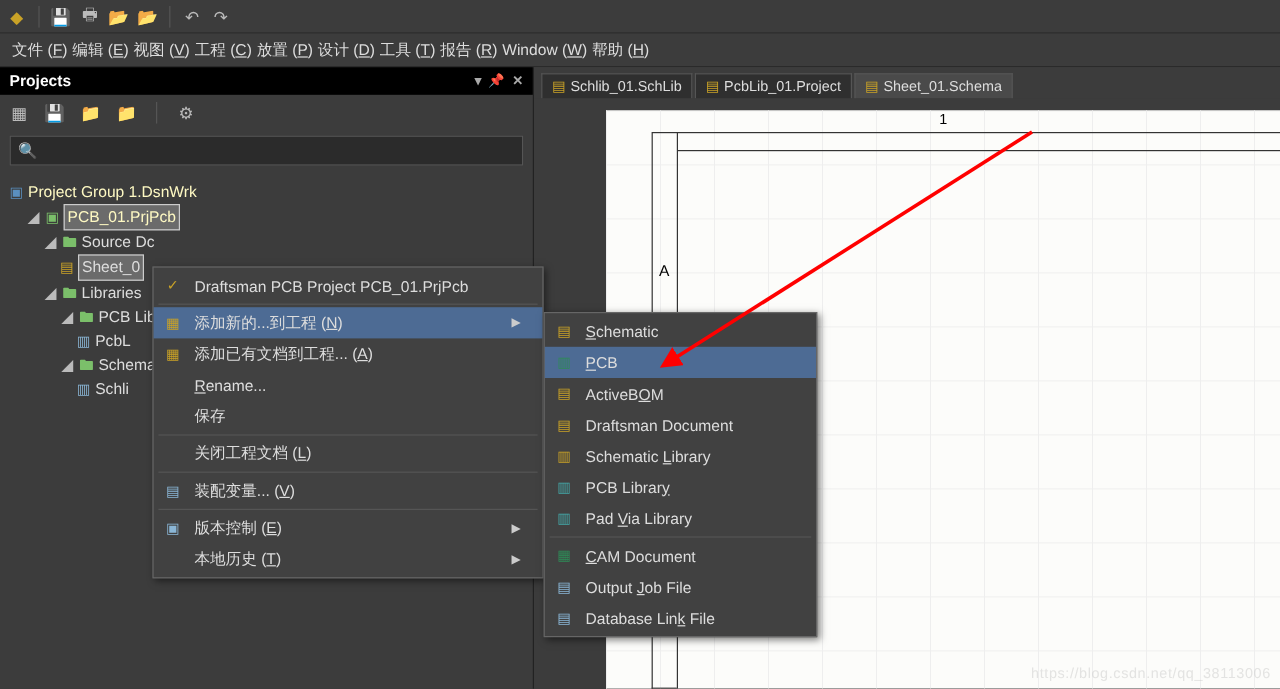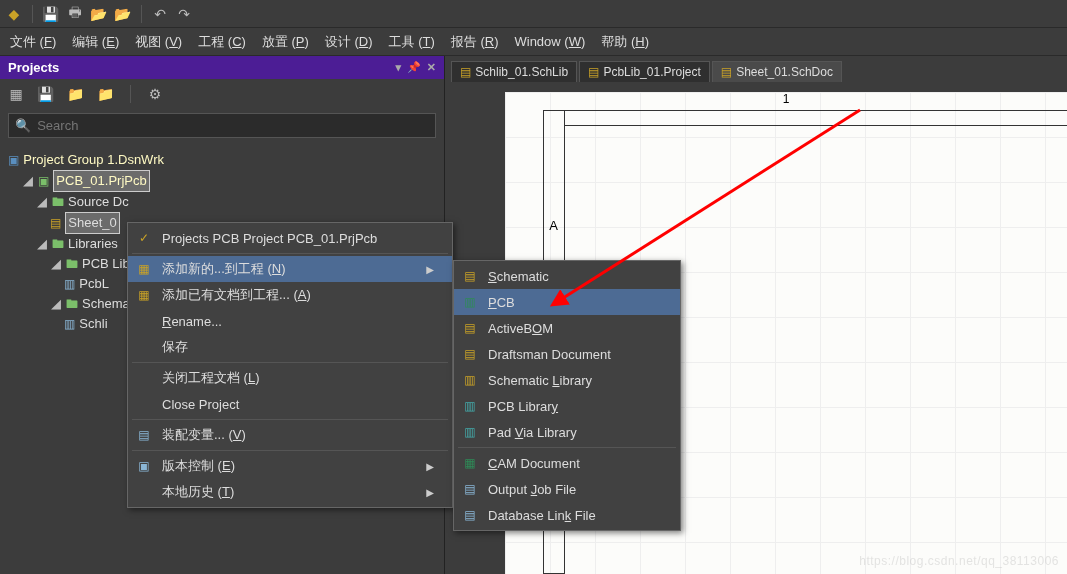--- a/index.html
+++ b/index.html
@@ -6,27 +6,27 @@
   body { width: 1067px; height: 574px; background: #3c3c3c; color: #ddd; font-size: 13px; overflow: hidden; position: relative; }
   .underline { text-decoration: underline; }
 
   
   .toolbar-row { height: 28px; background: #3c3c3c; display: flex; align-items: center; gap: 8px; padding: 0 6px; border-bottom: 1px solid #2a2a2a;}
   .tool-ico { width: 16px; height: 16px; display: inline-flex; align-items: center; justify-content: center; color: #bbb; font-size: 14px; cursor: pointer;}
   .tool-ico.gold { color: #c9a227; }
   .tool-sep { width: 1px; height: 18px; background: #555; margin: 0 2px; }
 
   
-  .menubar { height: 28px; background: #3c3c3c; display: flex; align-items: center; gap: 16px; padding: 0 10px; border-bottom: 1px solid #2a2a2a; }
+  .menubar { height: 28px; background: #3c3c3c; display: flex; align-items: center; gap: 4px; padding: 0 10px; border-bottom: 1px solid #2a2a2a; }
   .menu-item { cursor: pointer; }
 
   
   .split { display: flex; height: calc(574px - 56px); }
   .panel { width: 445px; background: #3c3c3c; border-right: 1px solid #222; display: flex; flex-direction: column; }
-  .panel-title { display:flex; align-items:center; justify-content:space-between; background:#4c1d95; padding:4px 8px; font-weight:bold; color:#fff; }
+  .panel-title { display:flex; align-items:center; justify-content:space-between; background:#000000; padding:4px 8px; font-weight:bold; color:#fff; }
   .panel-controls { display:flex; gap:6px; color:#aaa; font-size:11px;}
   .panel-toolbar { display:flex; align-items:center; gap:14px; padding:6px 8px; }
   .search-box { margin:4px 8px; background:#2b2b2b; border:1px solid #555; display:flex; align-items:center; padding:4px 6px; gap:6px; color:#aaa;}
   .search-box input { flex:1; background:transparent; border:0; outline:0; color:#ddd; font-size:13px;}
   .tree { padding:8px 8px; line-height:20px; }
   .tree-row { display:flex; align-items:center; gap:4px; white-space:nowrap; }
   .tw { display:inline-block; width:12px; text-align:center; color:#bbb;}
   .ico-folder { color:#7bbf6a; font-size:12px;}
   .ico-doc { color:#c9a227; font-size:12px;}
   .ico-lib { color:#8ab6d6; font-size:12px;}
@@ -110,21 +110,20 @@
     <div class="panel-toolbar">
       <span class="tool-ico">▦</span>
       <span class="tool-ico">💾</span>
       <span class="tool-ico gold">📁</span>
       <span class="tool-ico gold">📁</span>
       <span class="tool-sep"></span>
       <span class="tool-ico">⚙</span>
     </div>
     <div class="search-box">
       <span>🔍</span>
-      <input placeholder="Search" style="">
     </div>
     <div class="tree">
       <div class="tree-row">
           <span class="ico-group">▣</span>
           <span class="bold">Project Group 1.DsnWrk</span>
         </div>
       <div class="tree-row ind1">
           <span class="tw">◢</span>
           <span class="ico-folder">▣</span>
           <span class="bold sel">PCB_01.PrjPcb</span>
@@ -169,41 +168,41 @@
         <div class="doc-tab">
           <span class="ico-doc">▤</span>
           <span>Schlib_01.SchLib</span>
         </div>
         <div class="doc-tab">
           <span class="ico-doc">▤</span>
           <span>PcbLib_01.Project</span>
         </div>
         <div class="doc-tab active">
           <span class="ico-doc">▤</span>
-          <span>Sheet_01.SchDoc</span>
+          <span>Sheet_01.Schema</span>
         </div>
       </div>
     <div class="canvas">
       <div class="sheet">
         <div class="sheet-label-top">1</div>
         <div class="sheet-border"></div>
         <div class="sheet-topbar"></div>
         <div class="sheet-leftcol">
           <div>A</div>
           <div>B</div>
         </div>
       </div>
     </div>
   </div>
 </div>
 
 <div id="menu1" class="ctxmenu">
     <div class="row">
       <span class="cico" style="color: rgb(201, 162, 39);">✓</span>
-      <span>Projects PCB Project PCB_01.PrjPcb</span>
+      <span>Draftsman PCB Project PCB_01.PrjPcb</span>
     </div>
     <hr>
     <div class="row hover">
       <span class="cico" style="color: rgb(201, 162, 39);">▦</span>
       <span>添加新的...到工程 (<span class="underline">N</span>)</span>
       <span class="arrow">▶</span>
     </div>
     <div class="row">
       <span class="cico" style="color: rgb(201, 162, 39);">▦</span>
       <span>添加已有文档到工程... (<span class="underline">A</span>)</span>
@@ -213,24 +212,20 @@
       <span><span class="underline">R</span>ename...</span>
     </div>
     <div class="row">
       <span class="cico"></span>
       <span>保存</span>
     </div>
     <hr>
     <div class="row">
       <span class="cico"></span>
       <span>关闭工程文档 (<span class="underline">L</span>)</span>
-    </div>
-    <div class="row">
-      <span class="cico"></span>
-      <span>Close Project</span>
     </div>
     <hr>
     <div class="row">
       <span class="cico" style="color: rgb(138, 182, 214);">▤</span>
       <span>装配变量... (<span class="underline">V</span>)</span>
     </div>
     <hr>
     <div class="row">
       <span class="cico" style="color: rgb(138, 182, 214);">▣</span>
       <span>版本控制 (<span class="underline">E</span>)</span>

